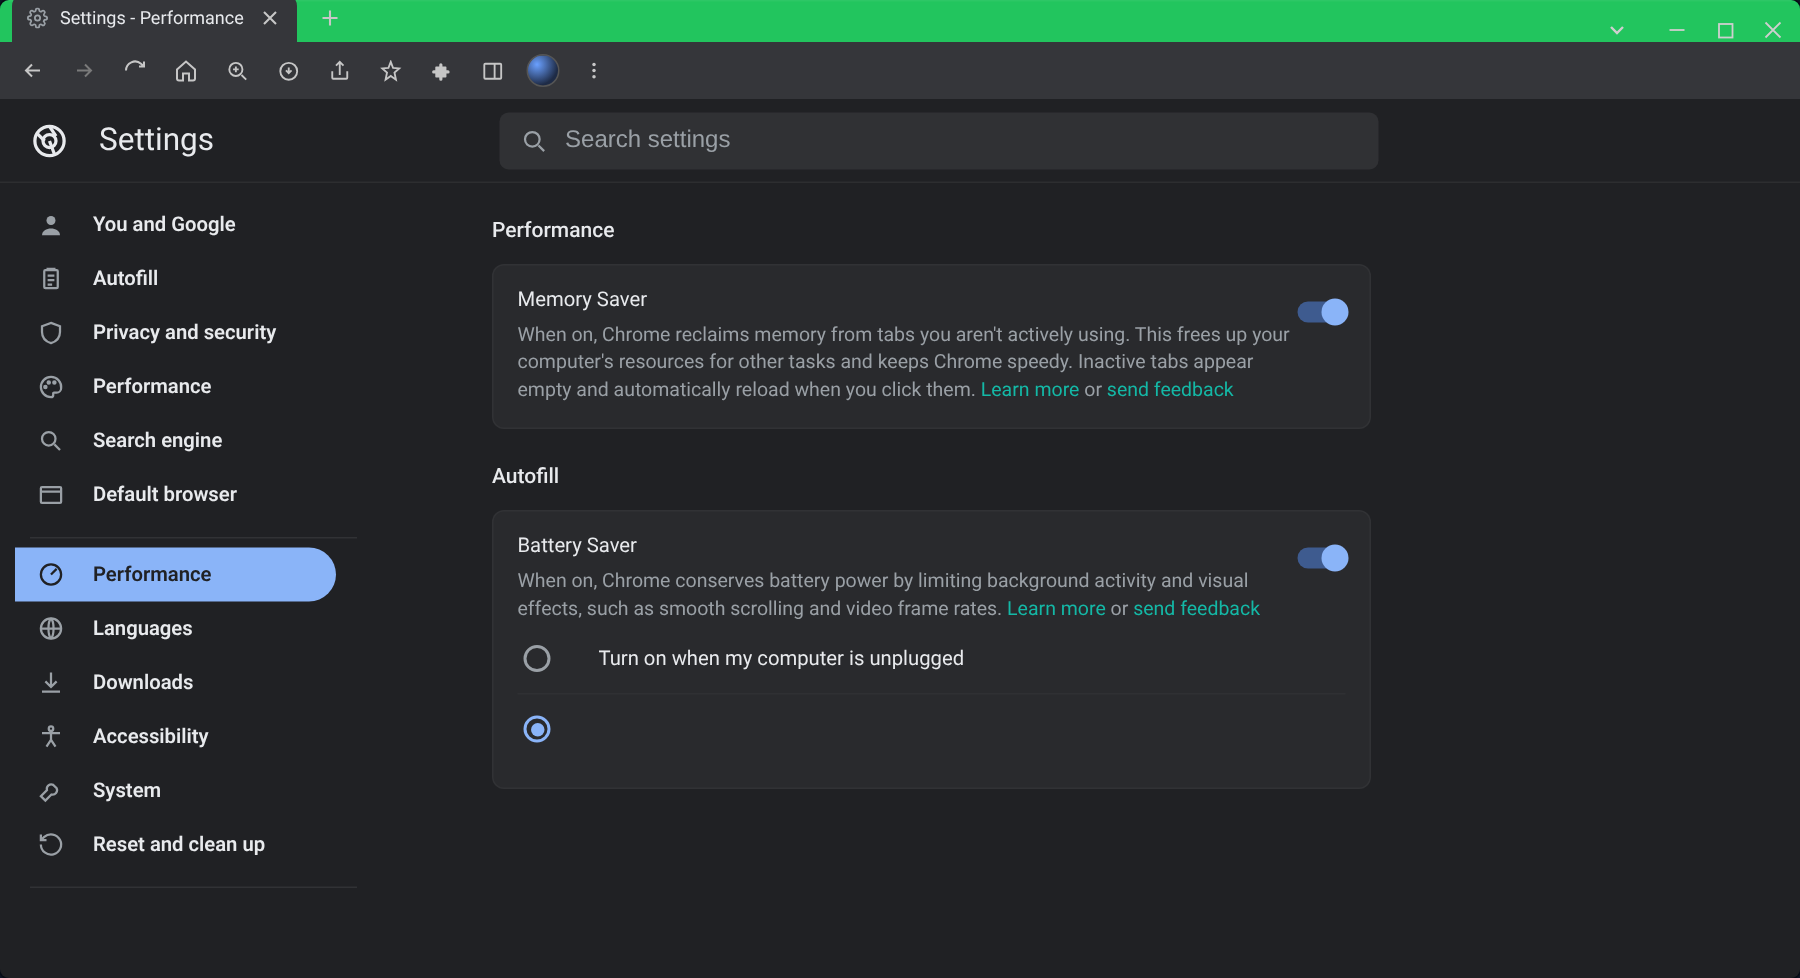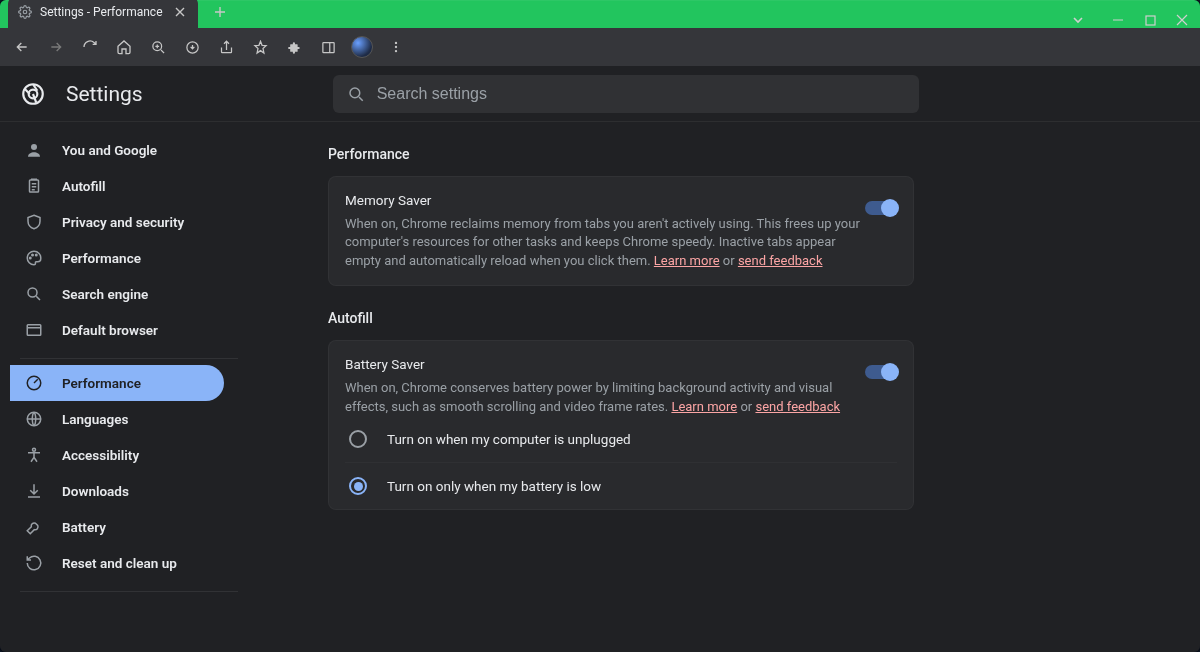--- a/index.html
+++ b/index.html
@@ -49,26 +49,26 @@
 
   
   .content { flex:1; padding:20px 0 0 70px; overflow:auto; }
   .content-inner { width:586px; }
   .section-title { font-size:14px; color:#e8eaed; margin:4px 0 14px 0; font-weight:500; }
   .card { background:#292a2d; border-radius:8px; border:1px solid rgba(255,255,255,0.04); padding:14px 16px; margin-bottom:24px; }
   .card-row { display:flex; align-items:flex-start; gap:0; }
   .card-text { flex:1; font-size:13px; line-height:1.45; }
   .card-text .card-title { color:#e8eaed; font-size:13.5px; margin-bottom:4px; }
   .card-text .card-desc { color:#9aa0a6; }
-  .card-text a { color:#fca5a5; text-decoration:underline; cursor:pointer; }
+  .card-text a { color:#14b8a6; cursor:pointer; }
   .toggle { position:relative; width:32px; height:14px; background:#555b64; border-radius:8px; margin-top:10px; flex-shrink:0; cursor:pointer; }
   .toggle.on { background:#3e5b8f; }
   .toggle .knob { position:absolute; width:18px; height:18px; border-radius:50%; background:#bdc1c6; top:-2px; left:-2px; transition:none; }
   .toggle.on .knob { background:#8ab4f8; left:16px; }
-  .radio-row { display:flex; align-items:center; gap:20px; padding:14px 4px; font-size:13.5px; color:#e8eaed; cursor:pointer; }
+  .radio-row { display:flex; align-items:center; gap:32px; padding:14px 4px; font-size:13.5px; color:#e8eaed; cursor:pointer; }
   .radio-row + .radio-row { border-top:1px solid rgba(255,255,255,0.03); }
   .radio { width:18px; height:18px; border:2px solid #9aa0a6; border-radius:50%; display:flex; align-items:center; justify-content:center; flex-shrink:0; }
   .radio.checked { border-color:#8ab4f8; }
   .radio.checked::after { content:""; width:9px; height:9px; background:#8ab4f8; border-radius:50%; }
 
   svg { display:block; }
   .rounded-shell { border-radius:6px; overflow:hidden; height:100%; display:flex; flex-direction:column; box-shadow: 0 0 0 1px rgba(0,0,0,0.4); }
 </style>
 </head>
 <body>
@@ -283,41 +283,41 @@
               <svg width="18" height="18" viewBox="0 0 24 24" fill="none" stroke="currentColor" stroke-width="2">
                 <circle cx="12" cy="12" r="9"></circle>
                 <path d="M3 12h18M12 3c3 3 3 15 0 18M12 3c-3 3-3 15 0 18"></path>
               </svg>
             </span>
             <span>Languages</span>
           </div>
       <div class="side-item">
             <span class="ico">
               <svg width="18" height="18" viewBox="0 0 24 24" fill="none" stroke="currentColor" stroke-width="2">
+                <path d="M12 3v12M7 11l5 5 5-5M4 20h16"></path>
+              </svg>
+            </span>
+            <span>Downloads</span>
+          </div>
+      <div class="side-item">
+            <span class="ico">
+              <svg width="18" height="18" viewBox="0 0 24 24" fill="none" stroke="currentColor" stroke-width="2">
                 <circle cx="12" cy="5" r="2"></circle>
                 <path d="M4 9h16M12 9v6M8 21l4-6 4 6"></path>
               </svg>
             </span>
             <span>Accessibility</span>
           </div>
       <div class="side-item">
             <span class="ico">
               <svg width="18" height="18" viewBox="0 0 24 24" fill="none" stroke="currentColor" stroke-width="2">
-                <path d="M12 3v12M7 11l5 5 5-5M4 20h16"></path>
-              </svg>
-            </span>
-            <span>Downloads</span>
-          </div>
-      <div class="side-item">
-            <span class="ico">
-              <svg width="18" height="18" viewBox="0 0 24 24" fill="none" stroke="currentColor" stroke-width="2">
                 <path d="M14 7a4 4 0 0 0-5.6 4.6L3 17l4 4 5.4-5.4A4 4 0 0 0 17 10l-3-3z"></path>
               </svg>
             </span>
-            <span>Battery</span>
+            <span>System</span>
           </div>
       <div class="side-item">
             <span class="ico">
               <svg width="18" height="18" viewBox="0 0 24 24" fill="none" stroke="currentColor" stroke-width="2">
                 <path d="M3 12a9 9 0 1 0 3-6.7L3 8M3 3v5h5"></path>
               </svg>
             </span>
             <span>Reset and clean up</span>
           </div>
 
@@ -338,39 +338,38 @@
                 <span>When on, Chrome reclaims memory from tabs you aren't actively using. This frees up your computer's resources for other tasks and keeps Chrome speedy. Inactive tabs appear empty and automatically reload when you click them. </span><a>Learn more</a><span> or </span><a>send feedback</a>
               </div>
             </div>
             <div class="toggle on">
                   <div class="knob"></div>
                 </div>
           </div>
         </div>
 
         <div class="section-title">Autofill</div>
-        <div class="card" style="padding-bottom:0;">
+        <div class="card" style="padding-bottom:16px;">
           <div class="card-row">
             <div class="card-text">
               <div class="card-title">Battery Saver</div>
               <div class="card-desc">
                 <span>When on, Chrome conserves battery power by limiting background activity and visual effects, such as smooth scrolling and video frame rates. </span><a>Learn more</a><span> or </span><a>send feedback</a>
               </div>
             </div>
             <div class="toggle on">
                   <div class="knob"></div>
                 </div>
           </div>
           <div class="radio-row">
             <span class="radio"></span>
             <span>Turn on when my computer is unplugged</span>
           </div>
           <div class="radio-row">
             <span class="radio checked"></span>
-            <span>Turn on only when my battery is low</span>
           </div>
         </div>
       </div>
     </div>
   </div>
 </div>
 
 </div>
 
 </body></html>

